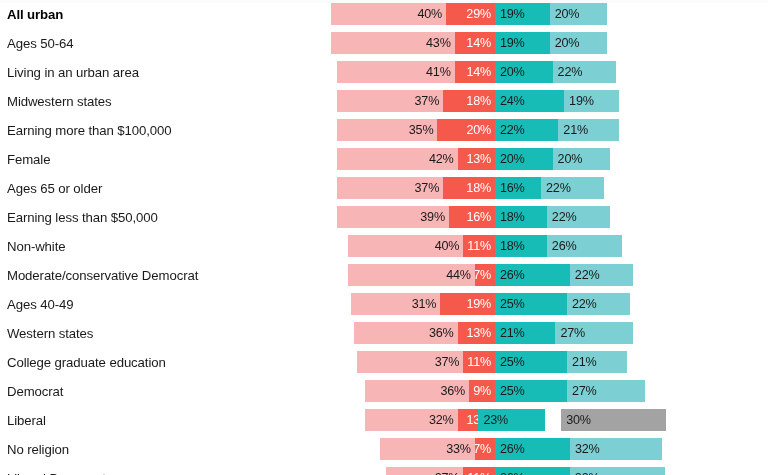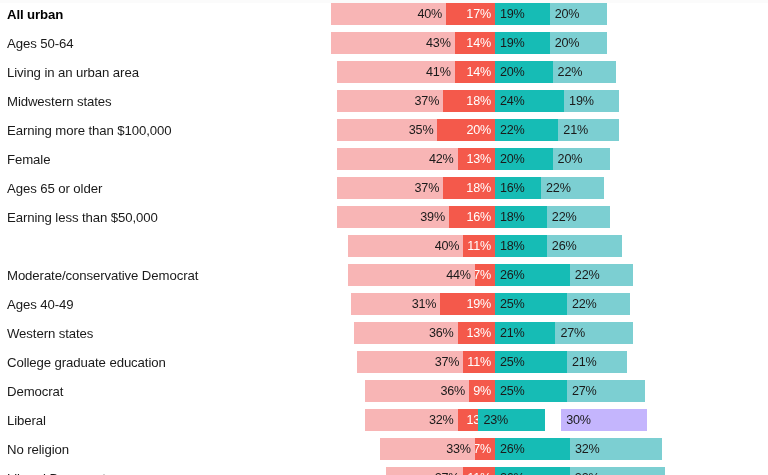--- a/index.html
+++ b/index.html
@@ -99,21 +99,21 @@
 <div id="chart-root">
   <div class="top-artifact"></div>
   <div class="rows" id="rows">
       <div class="row bold" style="top: 0px;">
         <div class="row-label">All urban</div>
         <div class="bar" style="left: 330.84px; width: 276.48px;">
           <div class="seg s0" style="left: 0px; width: 115.2px; background: rgb(248, 181, 181);">
             <span class="seg-val">40%</span>
           </div>
           <div class="seg s1" style="left: 115.2px; width: 48.96px; background: rgb(244, 89, 75);">
-            <span class="seg-val">17%</span>
+            <span class="seg-val">29%</span>
           </div>
           <div class="seg s2" style="left: 164.16px; width: 54.72px; background: rgb(22, 188, 181);">
             <span class="seg-val">19%</span>
           </div>
           <div class="seg s3" style="left: 218.88px; width: 57.6px; background: rgb(124, 207, 210);">
             <span class="seg-val">20%</span>
           </div>
         </div>
       </div>
       <div class="row" style="top: 29px;">
@@ -229,20 +229,21 @@
           </div>
           <div class="seg s2" style="left: 158.4px; width: 51.84px; background: rgb(22, 188, 181);">
             <span class="seg-val">18%</span>
           </div>
           <div class="seg s3" style="left: 210.24px; width: 63.36px; background: rgb(124, 207, 210);">
             <span class="seg-val">22%</span>
           </div>
         </div>
       </div>
       <div class="row" style="top: 232px;">
+        <div class="row-label">Non-white</div>
         <div class="bar" style="left: 348.12px; width: 273.6px;">
           <div class="seg s0" style="left: 0px; width: 115.2px; background: rgb(248, 181, 181);">
             <span class="seg-val">40%</span>
           </div>
           <div class="seg s1" style="left: 115.2px; width: 31.68px; background: rgb(244, 89, 75);">
             <span class="seg-val">11%</span>
           </div>
           <div class="seg s2" style="left: 146.88px; width: 51.84px; background: rgb(22, 188, 181);">
             <span class="seg-val">18%</span>
           </div>
@@ -341,21 +342,21 @@
         <div class="bar" style="left: 365.4px; width: 282.24px;">
           <div class="seg s0" style="left: 0px; width: 92.16px; background: rgb(248, 181, 181);">
             <span class="seg-val">32%</span>
           </div>
           <div class="seg s1" style="left: 92.16px; width: 37.44px; background: rgb(244, 89, 75);">
             <span class="seg-val">13%</span>
           </div>
           <div class="seg s2" style="left: 113px; width: 66.24px; background: rgb(22, 188, 181);">
             <span class="seg-val">23%</span>
           </div>
-          <div class="seg s3" style="left: 195.84px; width: 86px; background: #c4b5fd;">
+          <div class="seg s3" style="left: 195.84px; width: 105px; background: #a3a3a3;">
             <span class="seg-val">30%</span>
           </div>
         </div>
       </div>
       <div class="row" style="top: 435px;">
         <div class="row-label">No religion</div>
         <div class="bar" style="left: 379.8px; width: 282.24px;">
           <div class="seg s0" style="left: 0px; width: 95.04px; background: rgb(248, 181, 181);">
             <span class="seg-val">33%</span>
           </div>

